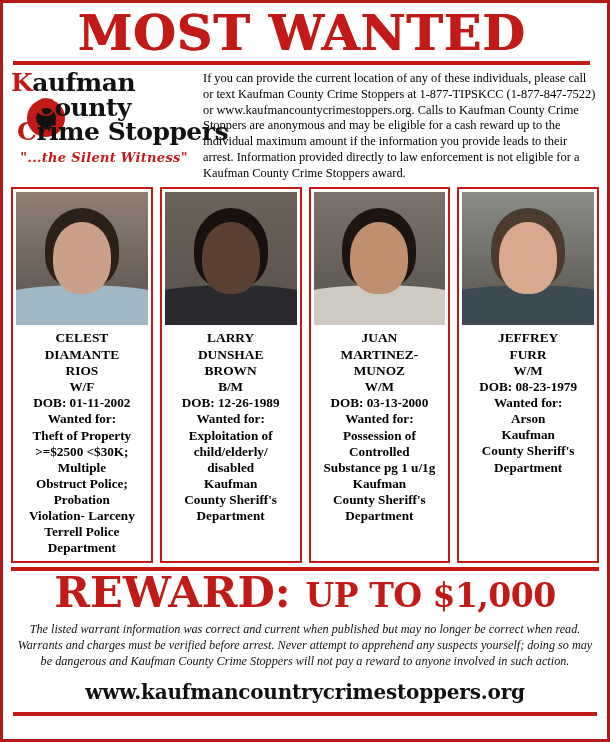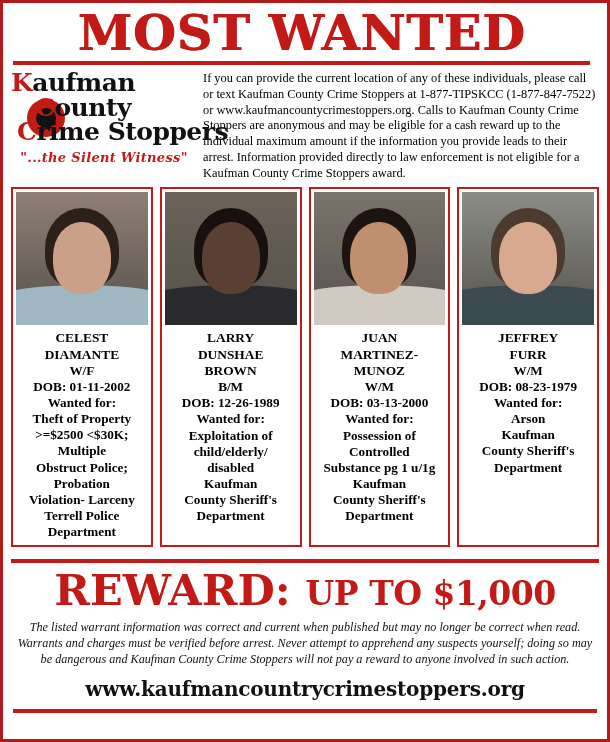--- a/index.html
+++ b/index.html
@@ -159,23 +159,23 @@
     font-weight: bold;
     font-size: 13.2px;
     line-height: 1.22;
     padding: 5px 2px 0 2px;
     color: #000;
   }
   .card-name { font-size: 13.4px; }
   .card-line { }
   
   .reward-wrap {
-    margin: 8px 8px 0 8px;
+    margin: 0 8px 0 8px;
     border-top: 4px solid #c21b17;
-    padding-top: 6px;
+    padding-top: 0;
     text-align: center;
   }
   .reward {
     font-family: "DejaVu Serif", serif;
     font-weight: bold;
     color: #c21b17;
     font-size: 43px;
     line-height: 1.02;
     white-space: nowrap;
     letter-spacing: 0px;
@@ -235,20 +235,21 @@
       <div class="card">
         <div class="photo">
           <div class="bg" style="background: linear-gradient(rgb(143, 127, 117) 0%, rgb(85, 81, 75) 100%);"></div>
           <div class="shoulders" style="width: 150%; height: 40px; background: rgb(159, 184, 196);"></div>
           <div class="hair" style="width: 74px; height: 80px; top: 16px; background: rgb(43, 33, 24);"></div>
           <div class="head" style="width: 58px; height: 72px; top: 30px; background: rgb(202, 160, 137);"></div>
         </div>
         <div class="card-text">
           <div class="card-line card-name">CELEST</div>
           <div class="card-line card-name">DIAMANTE</div>
+          <div class="card-line card-name">RIOS</div>
           <div class="card-line">W/F</div>
           <div class="card-line">DOB: 01-11-2002</div>
           <div class="card-line">Wanted for:</div>
           <div class="card-line">Theft of Property</div>
           <div class="card-line">&gt;=$2500 &lt;$30K;</div>
           <div class="card-line">Multiple</div>
           <div class="card-line">Obstruct Police;</div>
           <div class="card-line">Probation</div>
           <div class="card-line">Violation- Larceny</div>
           <div class="card-line">Terrell Police</div>

